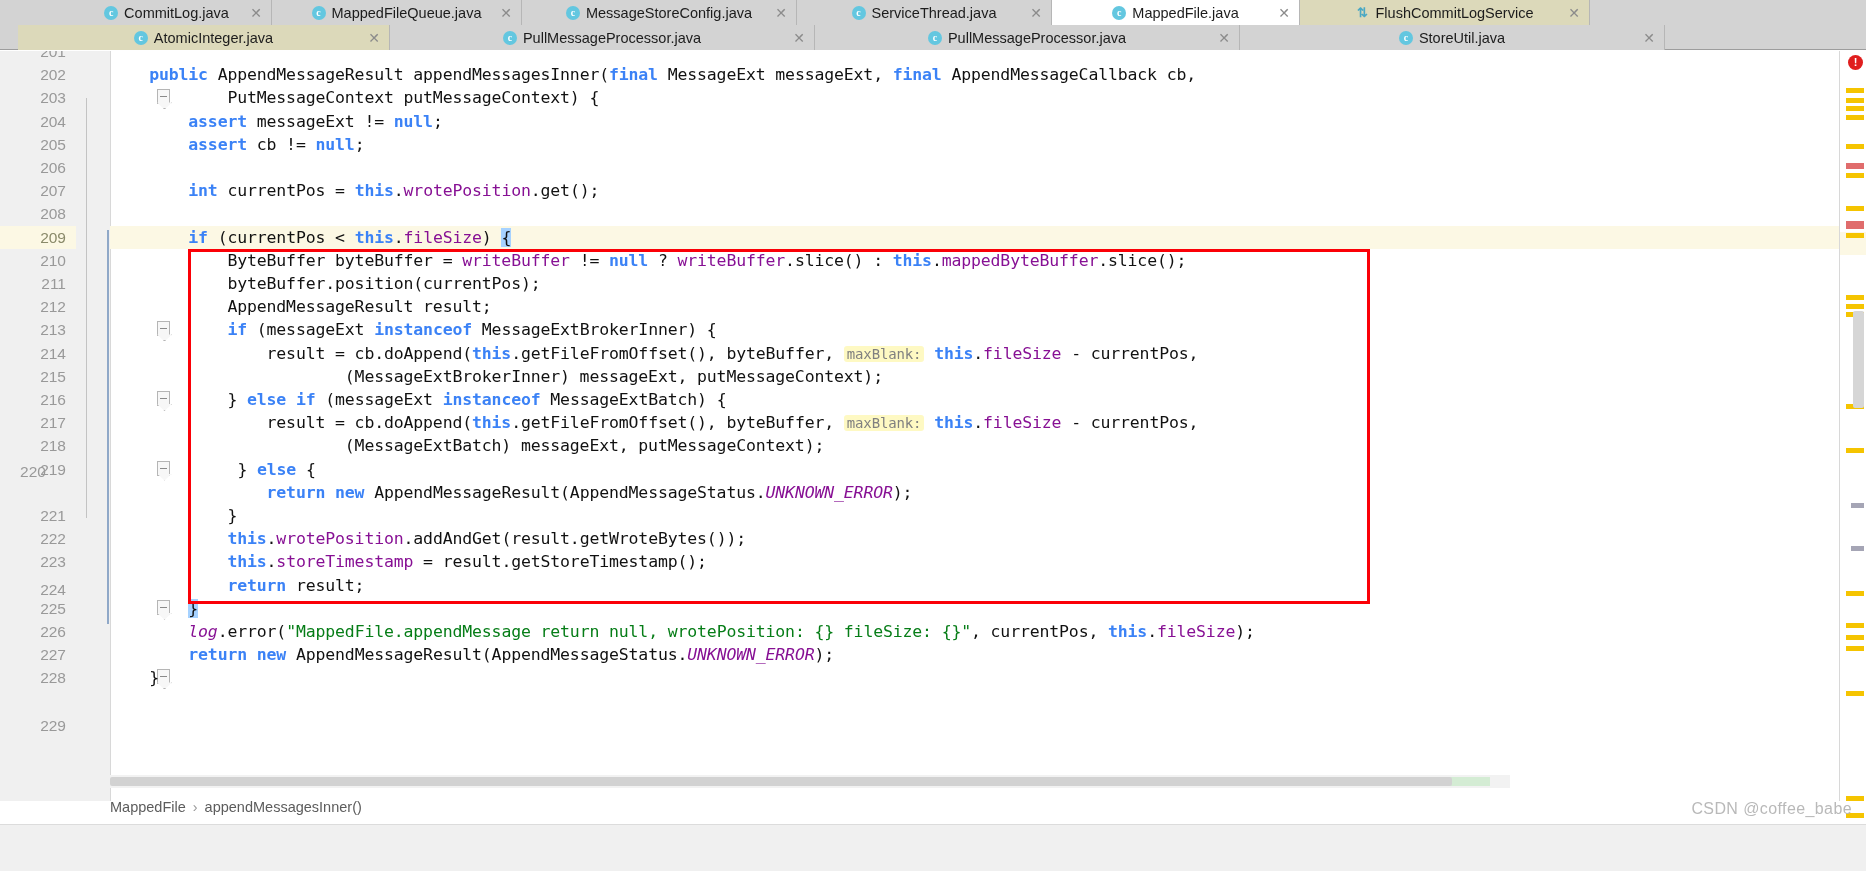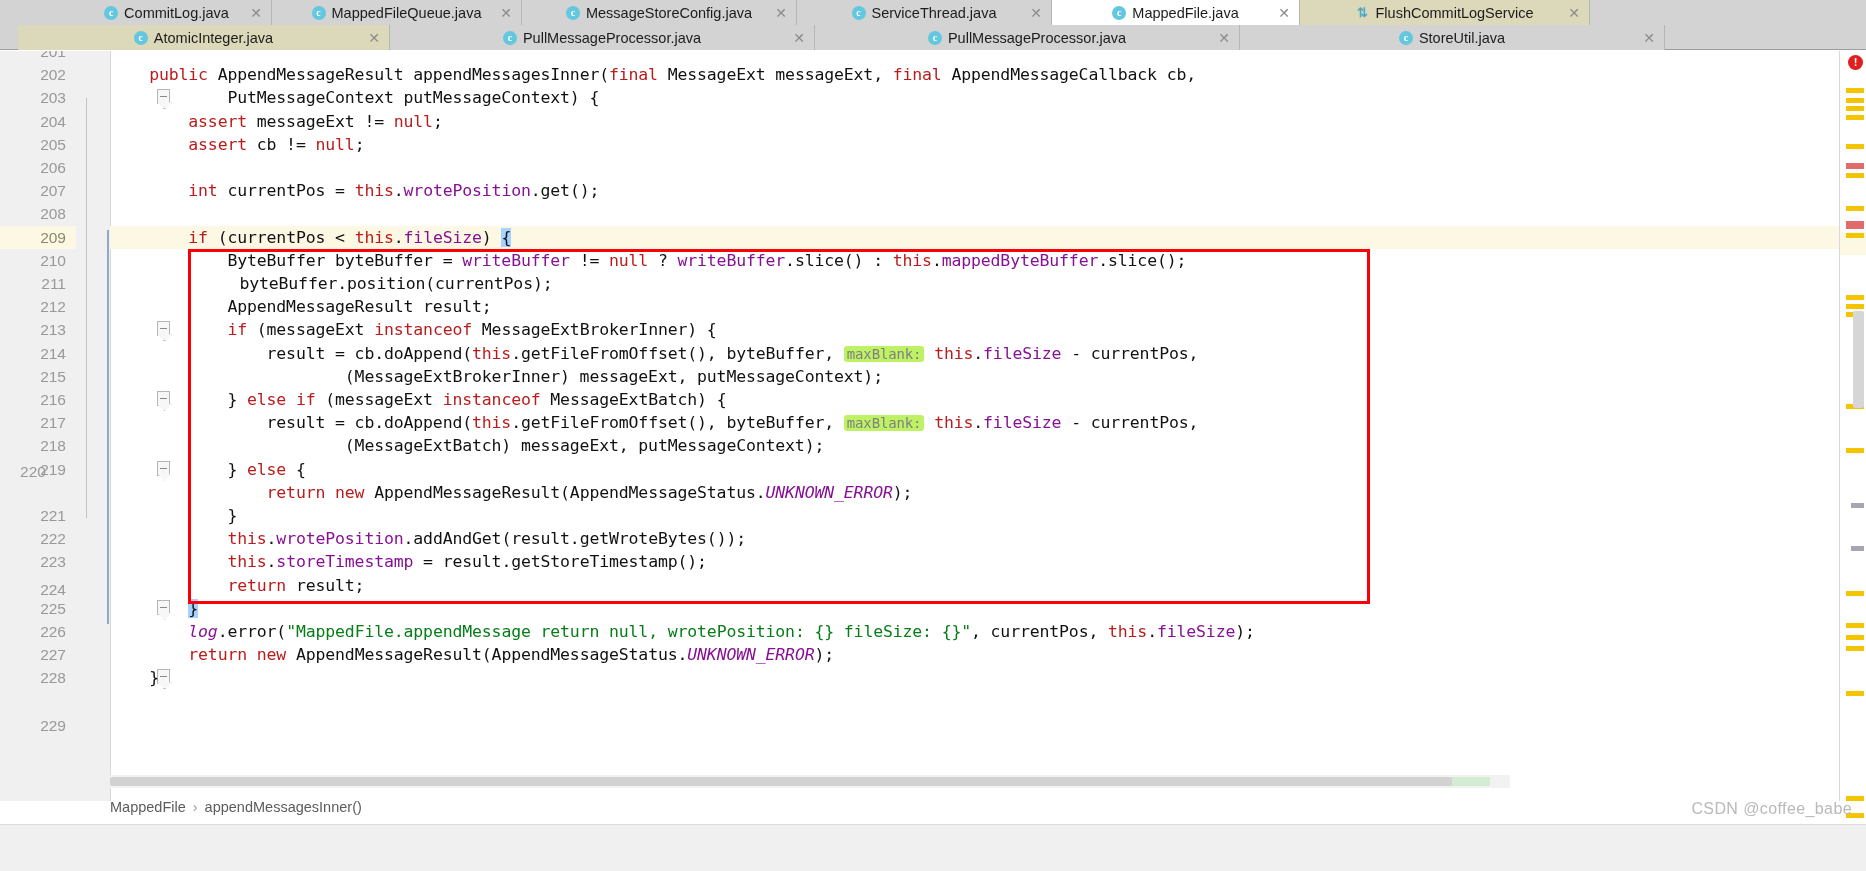--- a/index.html
+++ b/index.html
@@ -109,27 +109,27 @@
     position:absolute;left:0;width:1756px;height:23.2px;background:#fcf8e4;
   }
   .codeline{
     position:absolute;left:0;height:23.2px;line-height:23.2px;
     white-space:pre;
     font-family:"DejaVu Sans Mono","Liberation Mono",monospace;
     font-size:16.5px;
     color:#111111;
     letter-spacing:-0.15px;
   }
-  .kw{color:#b91c1c;font-weight:normal;text-align:center;}
+  .kw{color:#3b82f6;font-weight:bold;text-align:center;}
   .fld{color:#871094;}
   .fldi{color:#871094;font-style:italic;}
   .str{color:#067d17;}
   .cst{color:#871094;font-style:italic;}
   .hint{
-    background:#bef264;color:#808080;
+    background:#fef9c3;color:#808080;
     font-size:14px;padding:0 3px;border-radius:3px;
   }
   .selbg{background:#a6d2ff;}
 
   
   #redbox{
     position:absolute;border:3px solid #fb0007;
     box-sizing:border-box;pointer-events:none;
   }
 
@@ -363,29 +363,29 @@
         <div class="codeline" style="top: 12.2px;">    <span class="kw">public</span> AppendMessageResult appendMessagesInner(<span class="kw">final</span> MessageExt messageExt, <span class="kw">final</span> AppendMessageCallback cb,</div>
         <div class="codeline" style="top: 35.4px;">            PutMessageContext putMessageContext) {</div>
         <div class="codeline" style="top: 58.6px;">        <span class="kw">assert</span> messageExt != <span class="kw">null</span>;</div>
         <div class="codeline" style="top: 81.8px;">        <span class="kw">assert</span> cb != <span class="kw">null</span>;</div>
         <div class="codeline" style="top: 105px;">&nbsp;</div>
         <div class="codeline" style="top: 128.2px;">        <span class="kw">int</span> currentPos = <span class="kw">this</span>.<span class="fld">wrotePosition</span>.get();</div>
         <div class="codeline" style="top: 151.4px;">&nbsp;</div>
         <div class="rowhl" style="top: 174.6px;"></div>
         <div class="codeline" style="top: 174.6px;">        <span class="kw">if</span> (currentPos &lt; <span class="kw">this</span>.<span class="fld">fileSize</span>) <span class="selbg">{</span></div>
         <div class="codeline" style="top: 197.8px;">            ByteBuffer byteBuffer = <span class="fld">writeBuffer</span> != <span class="kw">null</span> ? <span class="fld">writeBuffer</span>.slice() : <span class="kw">this</span>.<span class="fld">mappedByteBuffer</span>.slice();</div>
-        <div class="codeline" style="top: 221px; margin-left: 12px;">            byteBuffer.position(currentPos);</div>
+        <div class="codeline" style="top: 221px;">            byteBuffer.position(currentPos);</div>
         <div class="codeline" style="top: 267.4px;">            <span class="kw">if</span> (messageExt <span class="kw">instanceof</span> MessageExtBrokerInner) {</div>
         <div class="codeline" style="top: 244.2px;">            AppendMessageResult result;</div>
         <div class="codeline" style="top: 290.6px;">                result = cb.doAppend(<span class="kw">this</span>.getFileFromOffset(), byteBuffer, <span class="hint">maxBlank:</span> <span class="kw">this</span>.<span class="fld">fileSize</span> - currentPos,</div>
         <div class="codeline" style="top: 337px;">            } <span class="kw">else</span> <span class="kw">if</span> (messageExt <span class="kw">instanceof</span> MessageExtBatch) {</div>
         <div class="codeline" style="top: 313.8px;">                        (MessageExtBrokerInner) messageExt, putMessageContext);</div>
         <div class="codeline" style="top: 360.2px;">                result = cb.doAppend(<span class="kw">this</span>.getFileFromOffset(), byteBuffer, <span class="hint">maxBlank:</span> <span class="kw">this</span>.<span class="fld">fileSize</span> - currentPos,</div>
         <div class="codeline" style="top: 383.4px;">                        (MessageExtBatch) messageExt, putMessageContext);</div>
-        <div class="codeline" style="top: 406.6px;">            } <span class="kw">else</span> {</div>
+        <div class="codeline" style="top: 406.6px; padding-left: 10px;">            } <span class="kw">else</span> {</div>
         <div class="codeline" style="top: 429.8px;">                <span class="kw">return</span> <span class="kw">new</span> AppendMessageResult(AppendMessageStatus.<span class="cst">UNKNOWN_ERROR</span>);</div>
         <div class="codeline" style="top: 453px;">            }</div>
         <div class="codeline" style="top: 476.2px;">            <span class="kw">this</span>.<span class="fld">wrotePosition</span>.addAndGet(result.getWroteBytes());</div>
         <div class="codeline" style="top: 499.4px;">            <span class="kw">this</span>.<span class="fld">storeTimestamp</span> = result.getStoreTimestamp();</div>
         <div class="codeline" style="top: 522.6px;">            <span class="kw">return</span> result;</div>
         <div class="codeline" style="top: 545.8px;">        <span class="selbg">}</span></div>
         <div class="codeline" style="top: 569px;">        <span class="fldi">log</span>.error(<span class="str">"MappedFile.appendMessage return null, wrotePosition: {} fileSize: {}"</span>, currentPos, <span class="kw">this</span>.<span class="fld">fileSize</span>);</div>
         <div class="codeline" style="top: 592.2px;">        <span class="kw">return</span> <span class="kw">new</span> AppendMessageResult(AppendMessageStatus.<span class="cst">UNKNOWN_ERROR</span>);</div>
         <div class="codeline" style="top: 615.4px;">    }</div>
         <div class="codeline" style="top: 638.6px;">&nbsp;</div>

